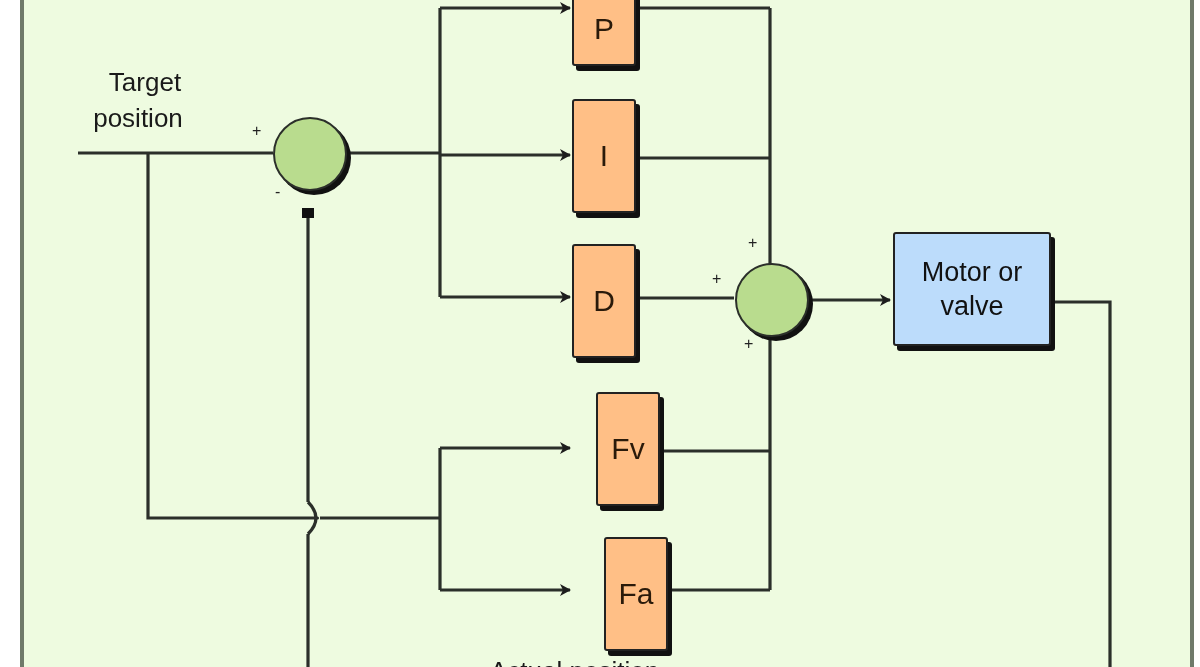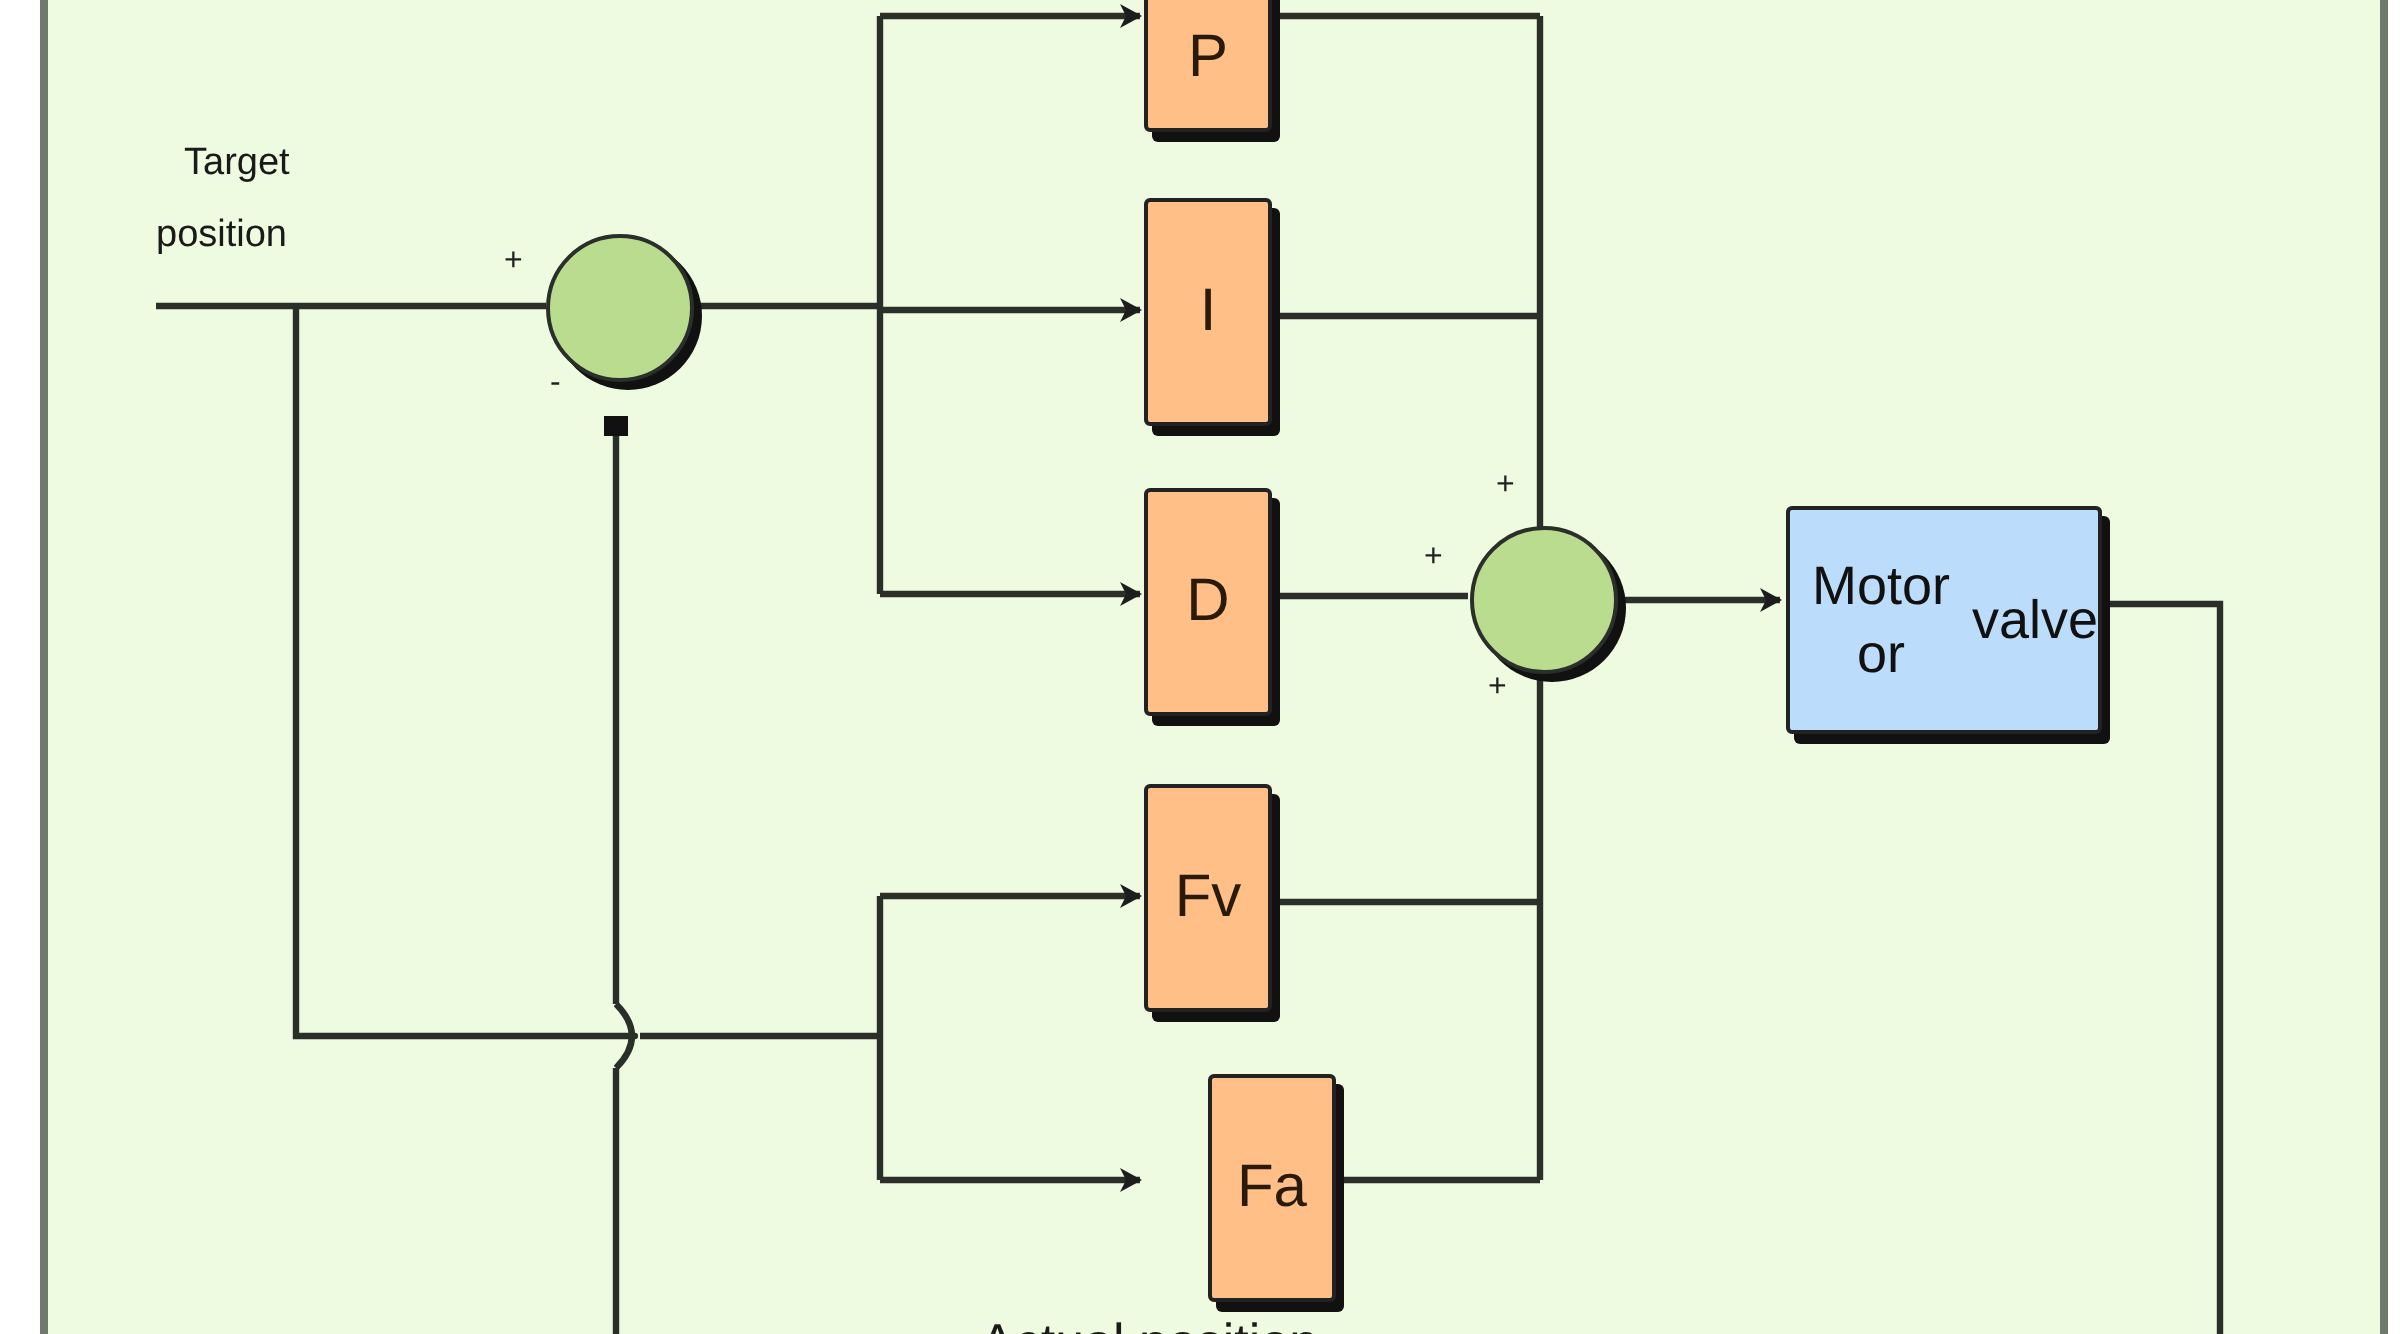--- a/index.html
+++ b/index.html
@@ -65,39 +65,39 @@
   <circle cx="776" cy="304" r="37" fill="#111"></circle>
   <circle cx="772" cy="300" r="36" fill="#b9dc8e" stroke="#2b2f2a" stroke-width="2"></circle>
 </svg>
 
 <span class="sign" style="left:252px;top:122px;">+</span>
 <span class="sign" style="left:275px;top:183px;">-</span>
 <span class="sign" style="left:748px;top:234px;">+</span>
 <span class="sign" style="left:712px;top:270px;">+</span>
 <span class="sign" style="left:744px;top:335px;">+</span>
 
-<div class="lbl" style="left:92px;top:64px;font-size:19px;line-height:36px;text-align:left;width:106px;">
+<div class="lbl" style="left:92px;top:64px;font-size:26px;line-height:36px;text-align:center;width:106px;">
   <div>Target</div>
   <div style="margin-left:-14px;">position</div>
 </div>
 
 <div class="box orange" style="left:572px;top:-8px;width:60px;height:70px;">
     <span>P</span>
   </div>
 <div class="box orange" style="left:572px;top:99px;width:60px;height:110px;">
     <span>I</span>
   </div>
 <div class="box orange" style="left:572px;top:244px;width:60px;height:110px;">
     <span>D</span>
   </div>
-<div class="box orange" style="left:572px;top:392px;width:60px;height:110px;">
+<div class="box orange" style="left:596px;top:392px;width:60px;height:110px;">
     <span>Fv</span>
   </div>
 <div class="box orange" style="left:604px;top:537px;width:60px;height:110px;">
     <span>Fa</span>
   </div>
 
-<div class="box blue" style="left:893px;top:253px;width:154px;height:110px;">
+<div class="box blue" style="left:893px;top:232px;width:154px;height:110px;flex-direction:column;text-align:right;">
   <span>Motor or</span>
   <span>valve</span>
 </div>
 
 <div class="lbl" style="left:490px;top:656px;font-size:26px;line-height:30px;white-space:nowrap;">Actual position</div>
 
 </body></html>

